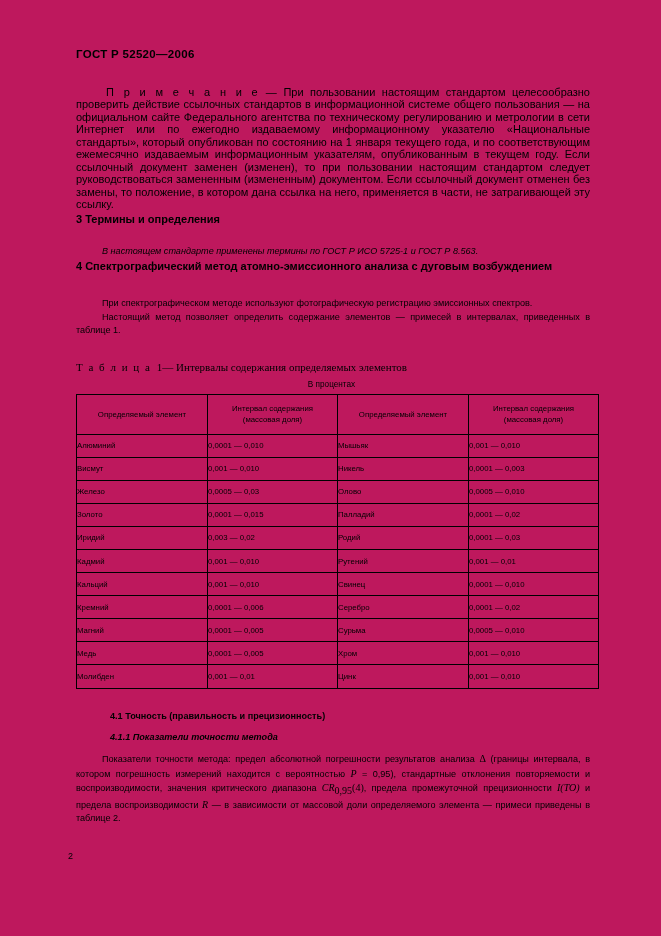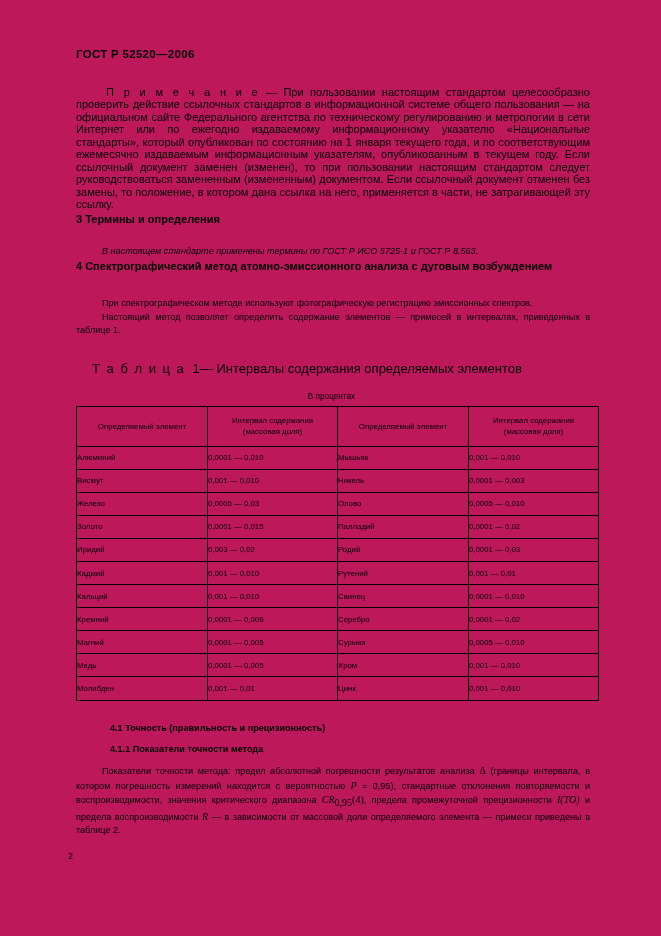--- a/index.html
+++ b/index.html
@@ -55,23 +55,24 @@
     font-size: 9.1px;
     line-height: 13.5px;
     margin: 0;
     text-align: justify;
   }
   .indent { text-indent: 26px; }
   .sp-terms-par { margin-top: 17px; font-style: italic; }
   .sp-spectro-head { margin-top: 34px; }
   .sp-spectro-par { margin-top: 22px; }
   .table-caption {
-    font-size: 13px;
-    margin: 16px;
+    font-size: 11px;
+    margin: 0;
     margin-top: 23px;
+    font-family: Liberation Serif, serif;
   }
   .tbl-label { letter-spacing: 1.5px; }
   .units-line {
     font-size: 8.2px;
     text-align: center;
     margin: 0;
     margin-top: 7px;
     padding-right: 3px;
   }
   table.data-table {
@@ -105,21 +106,21 @@
   }
   .col-elem { width: 131px; }
   .col-range { width: 130px; }
   .sub-head {
     font-size: 9.1px;
     font-weight: bold;
     margin: 8px;
     line-height: 13.2px;
   }
   .sp-41 { margin-top: 21px; padding-left: 26px; }
-  .sp-411 { padding-left: 26px; }
+  .sp-411 { padding-left: 26px; font-style: italic; }
   .final-par {
     font-size: 9.1px;
     line-height: 13.6px;
     margin: 0;
     text-align: justify;
   }
   .mathvar {
     font-family: "Liberation Serif", serif;
     font-style: italic;
     font-size: 10px;

